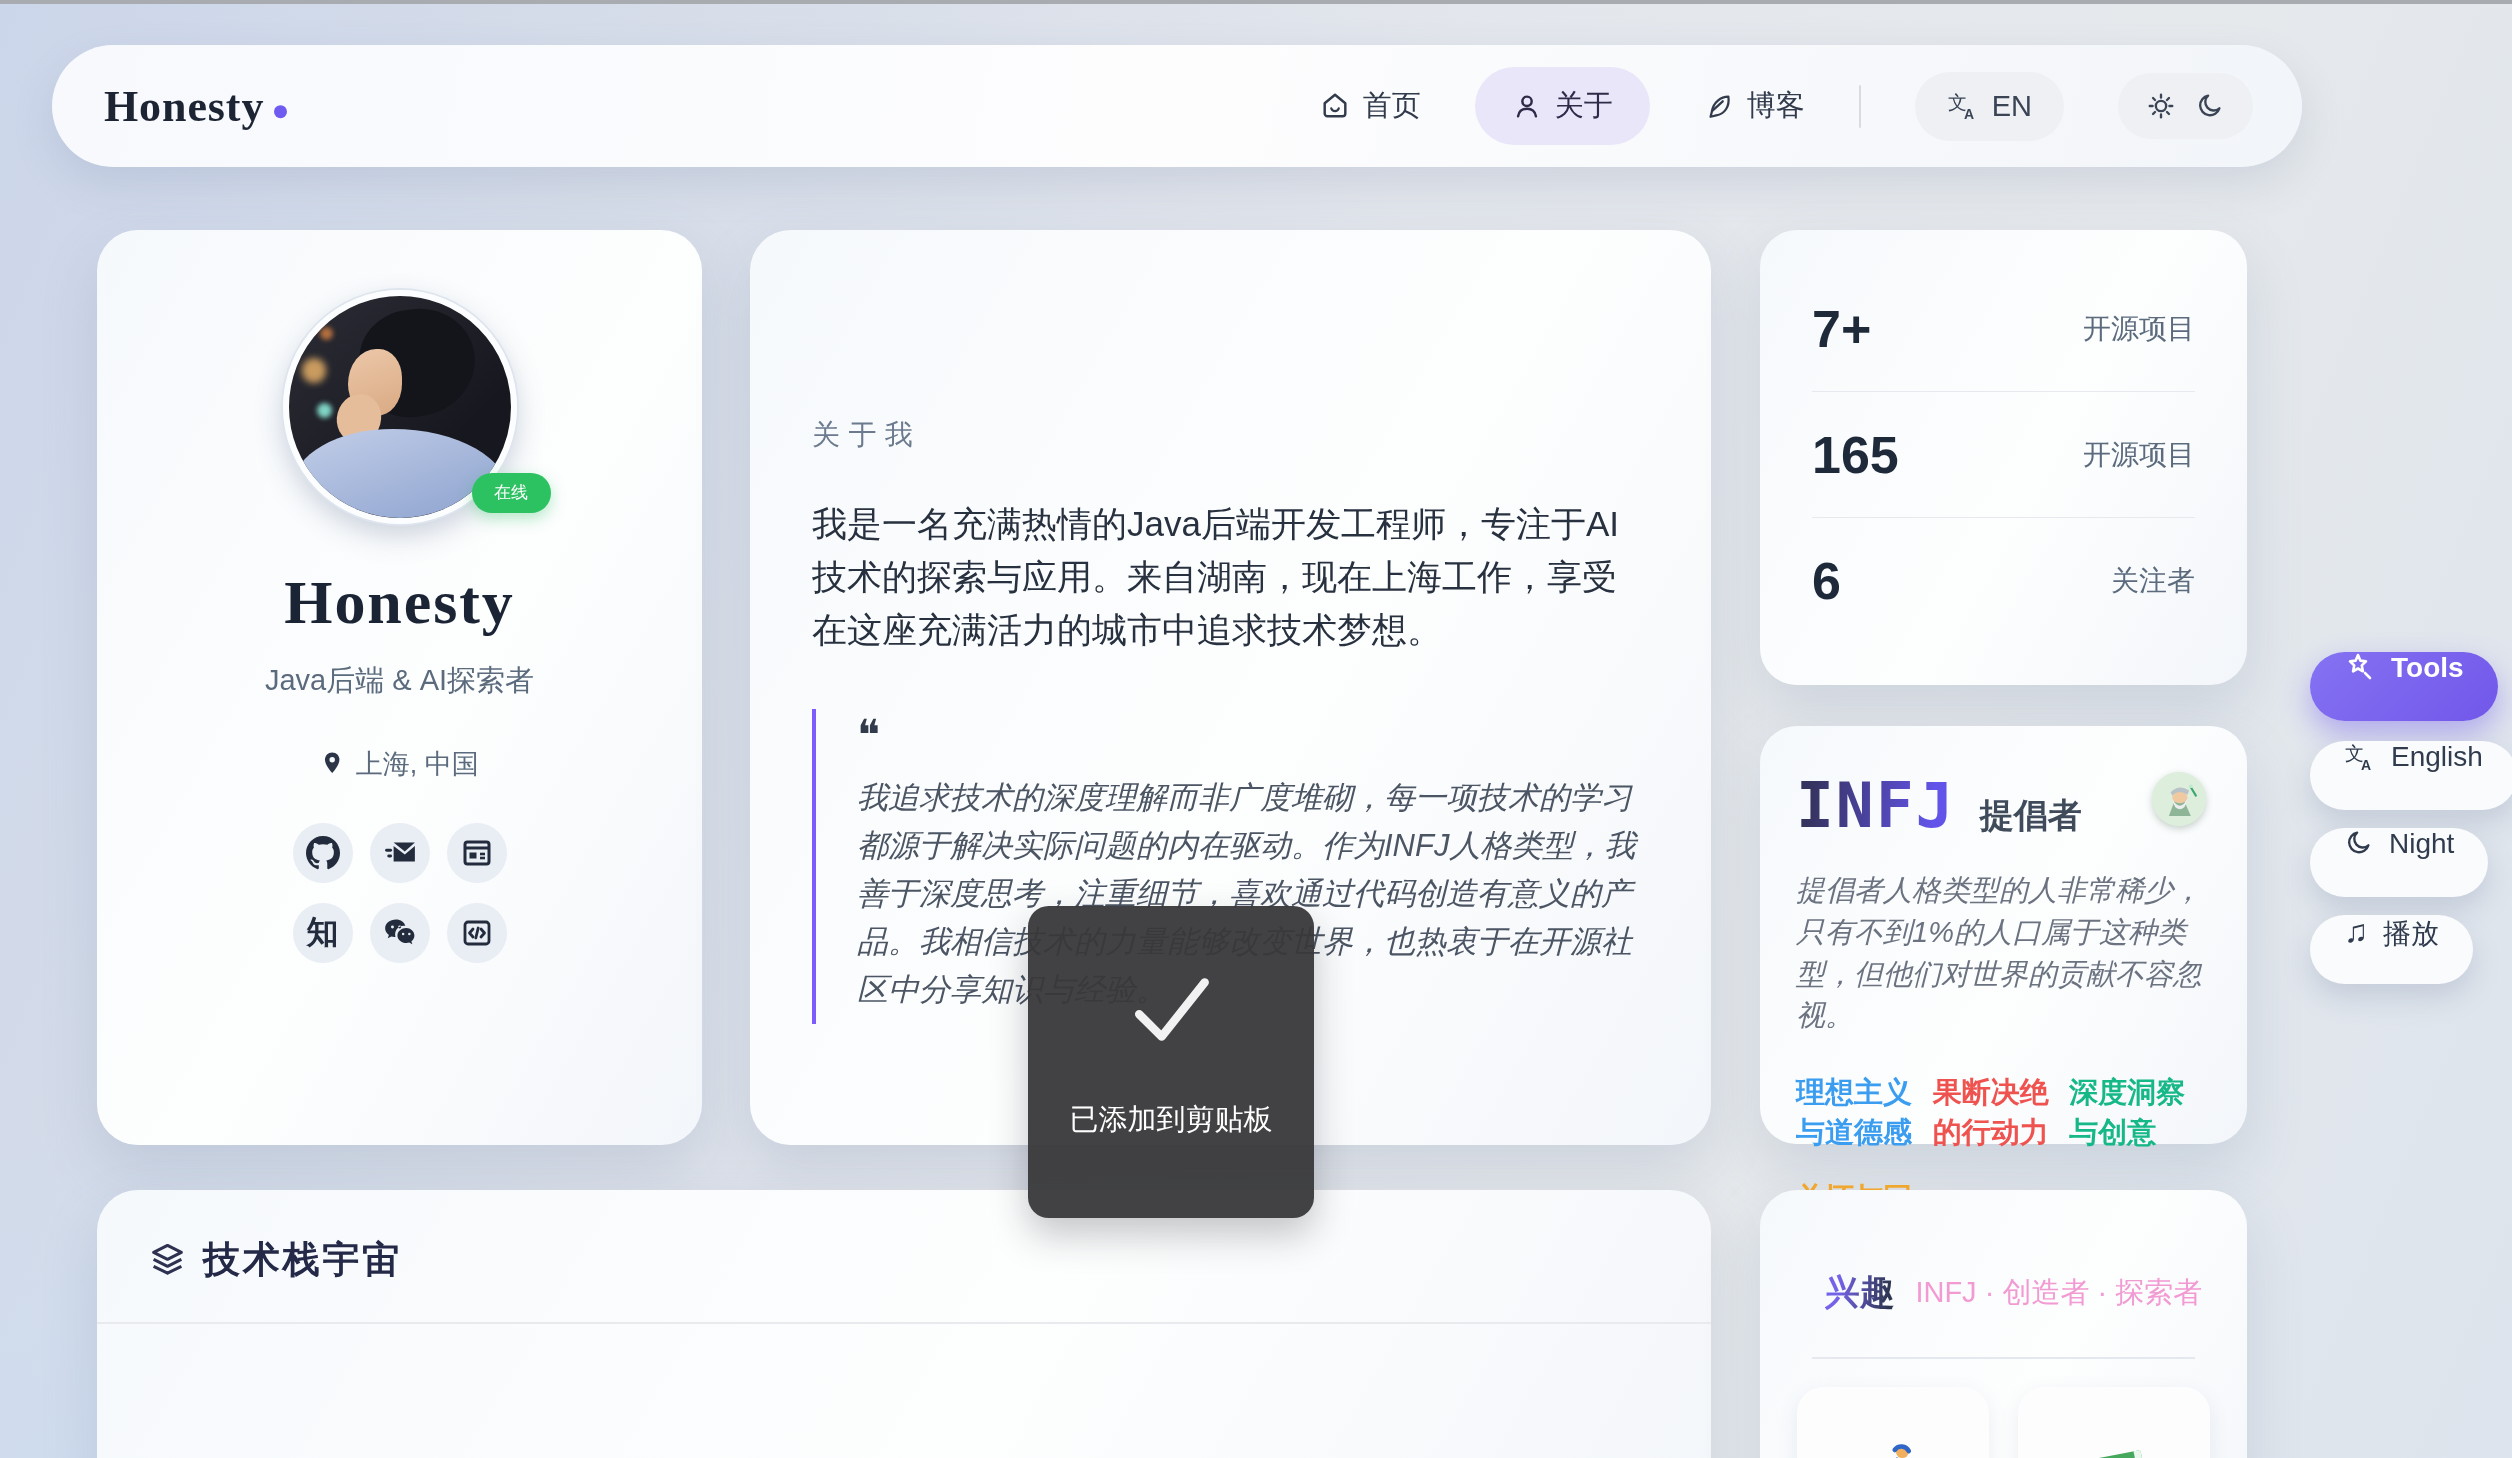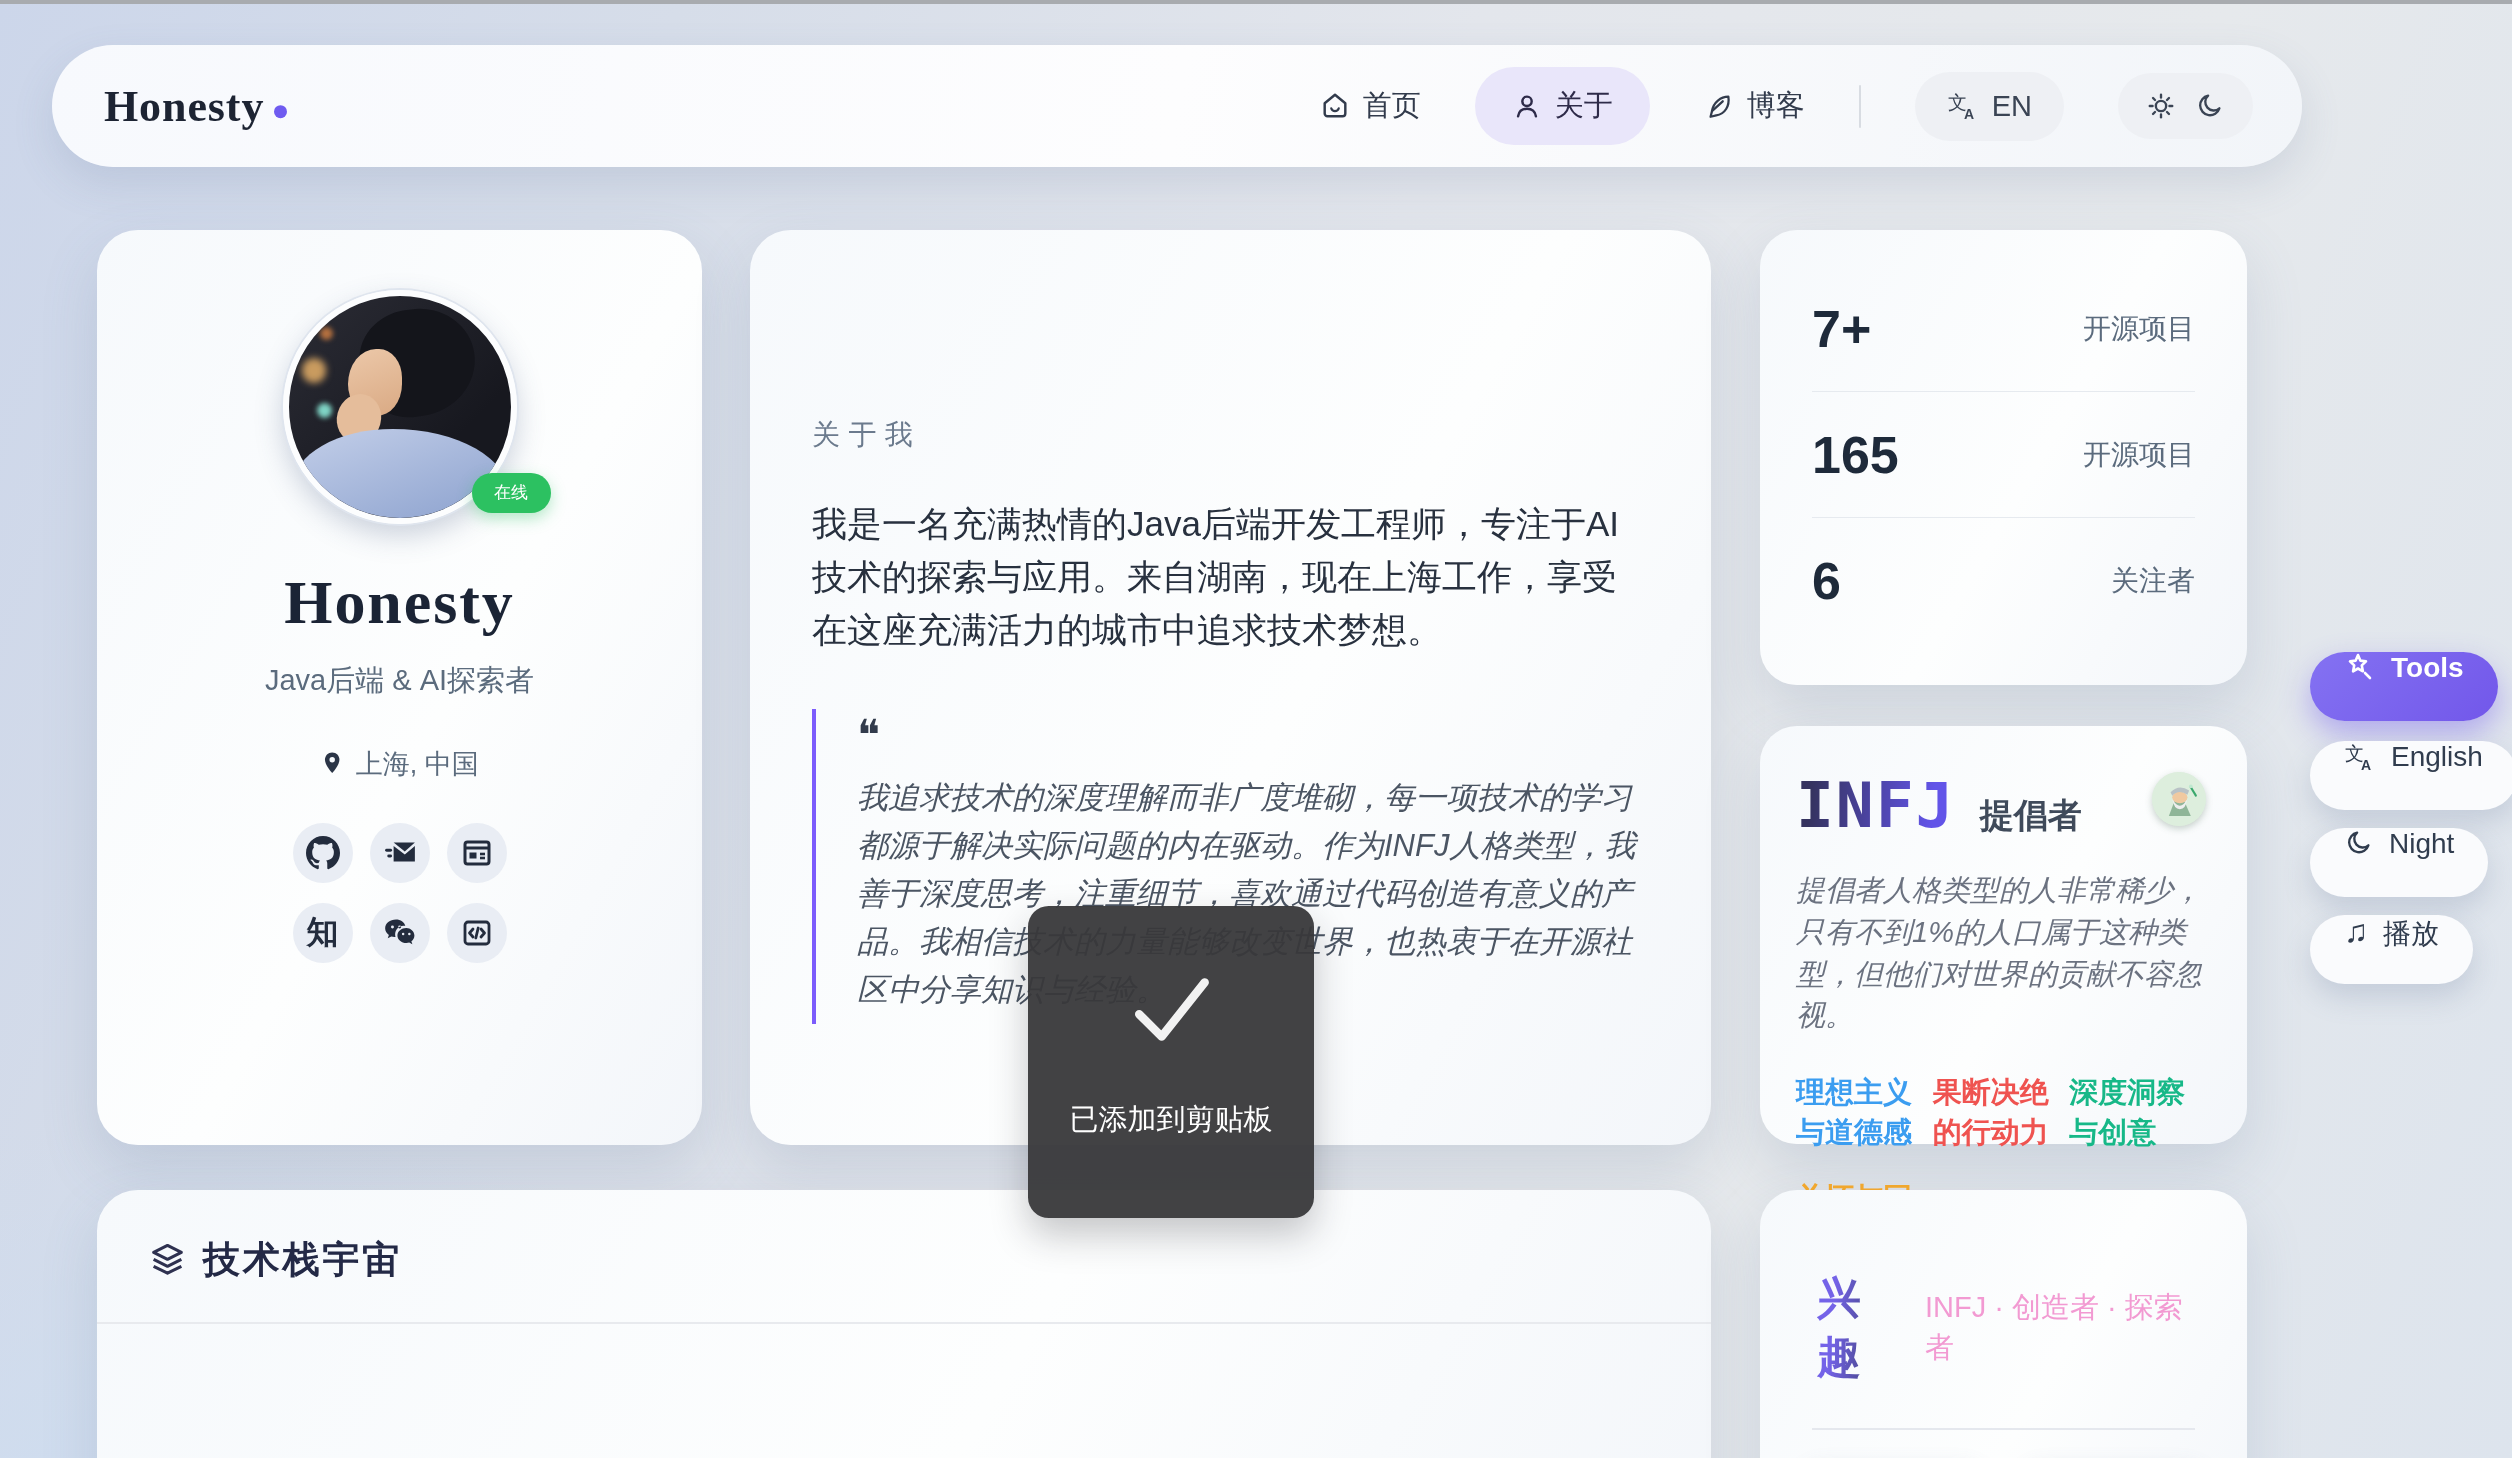--- a/index.html
+++ b/index.html
@@ -85,21 +85,21 @@
   
   .tech-card { left:97px; top:1190px; width:1614px; height:403px; padding:45px 0 0; }
   .tech-header { display:flex; align-items:center; gap:17px; padding:0 52px; }
   .tech-title { font-size:37px; font-weight:bold; color:#232946; letter-spacing:2.8px; }
   .tech-divider { margin-top:37px; height:1.9px; background:#e8eaee; }
   .tag-cloud { position:relative; width:100%; height:234px; }
 
   
   .interests-card { left:1760px; top:1190px; width:487px; height:403px; border-radius:37px; padding:79px 37px 0; }
   .interests-header { display:flex; align-items:center; justify-content:center; gap:20.6px; }
-  .interests-title { font-size:44px; font-weight:bold;
+  .interests-title { font-size:35px; font-weight:bold;
     background:linear-gradient(95deg,#7463e8 20%,#2d3650 90%); -webkit-background-clip:text; background-clip:text; color:transparent;margin-left:20px; }
   .interests-subtitle { font-size:29px; color:#f29ad2; }
   .interests-divider { margin:41px 15px 0; height:1.9px; background:#e5e8ee; }
   .interest-items { margin-top:28px; display:flex; justify-content:space-between; }
   .interest-item { width:192px; height:150px; background:#fdfdfe; border-radius:26px; box-shadow:0 7.5px 20.6px rgba(96,115,150,.12);
     display:flex; justify-content:center; padding-top:26px; cursor:pointer; }
 
   
   .fab { position:absolute; display:flex; align-items:flex-start; gap:15px; height:69px; border-radius:936px; padding:0 34px;
     background:#fafbfd; color:#303c4e; font-size:28px; font-weight:500; box-shadow:0 13px 28px rgba(96,115,150,.22); cursor:pointer; z-index:10; }

